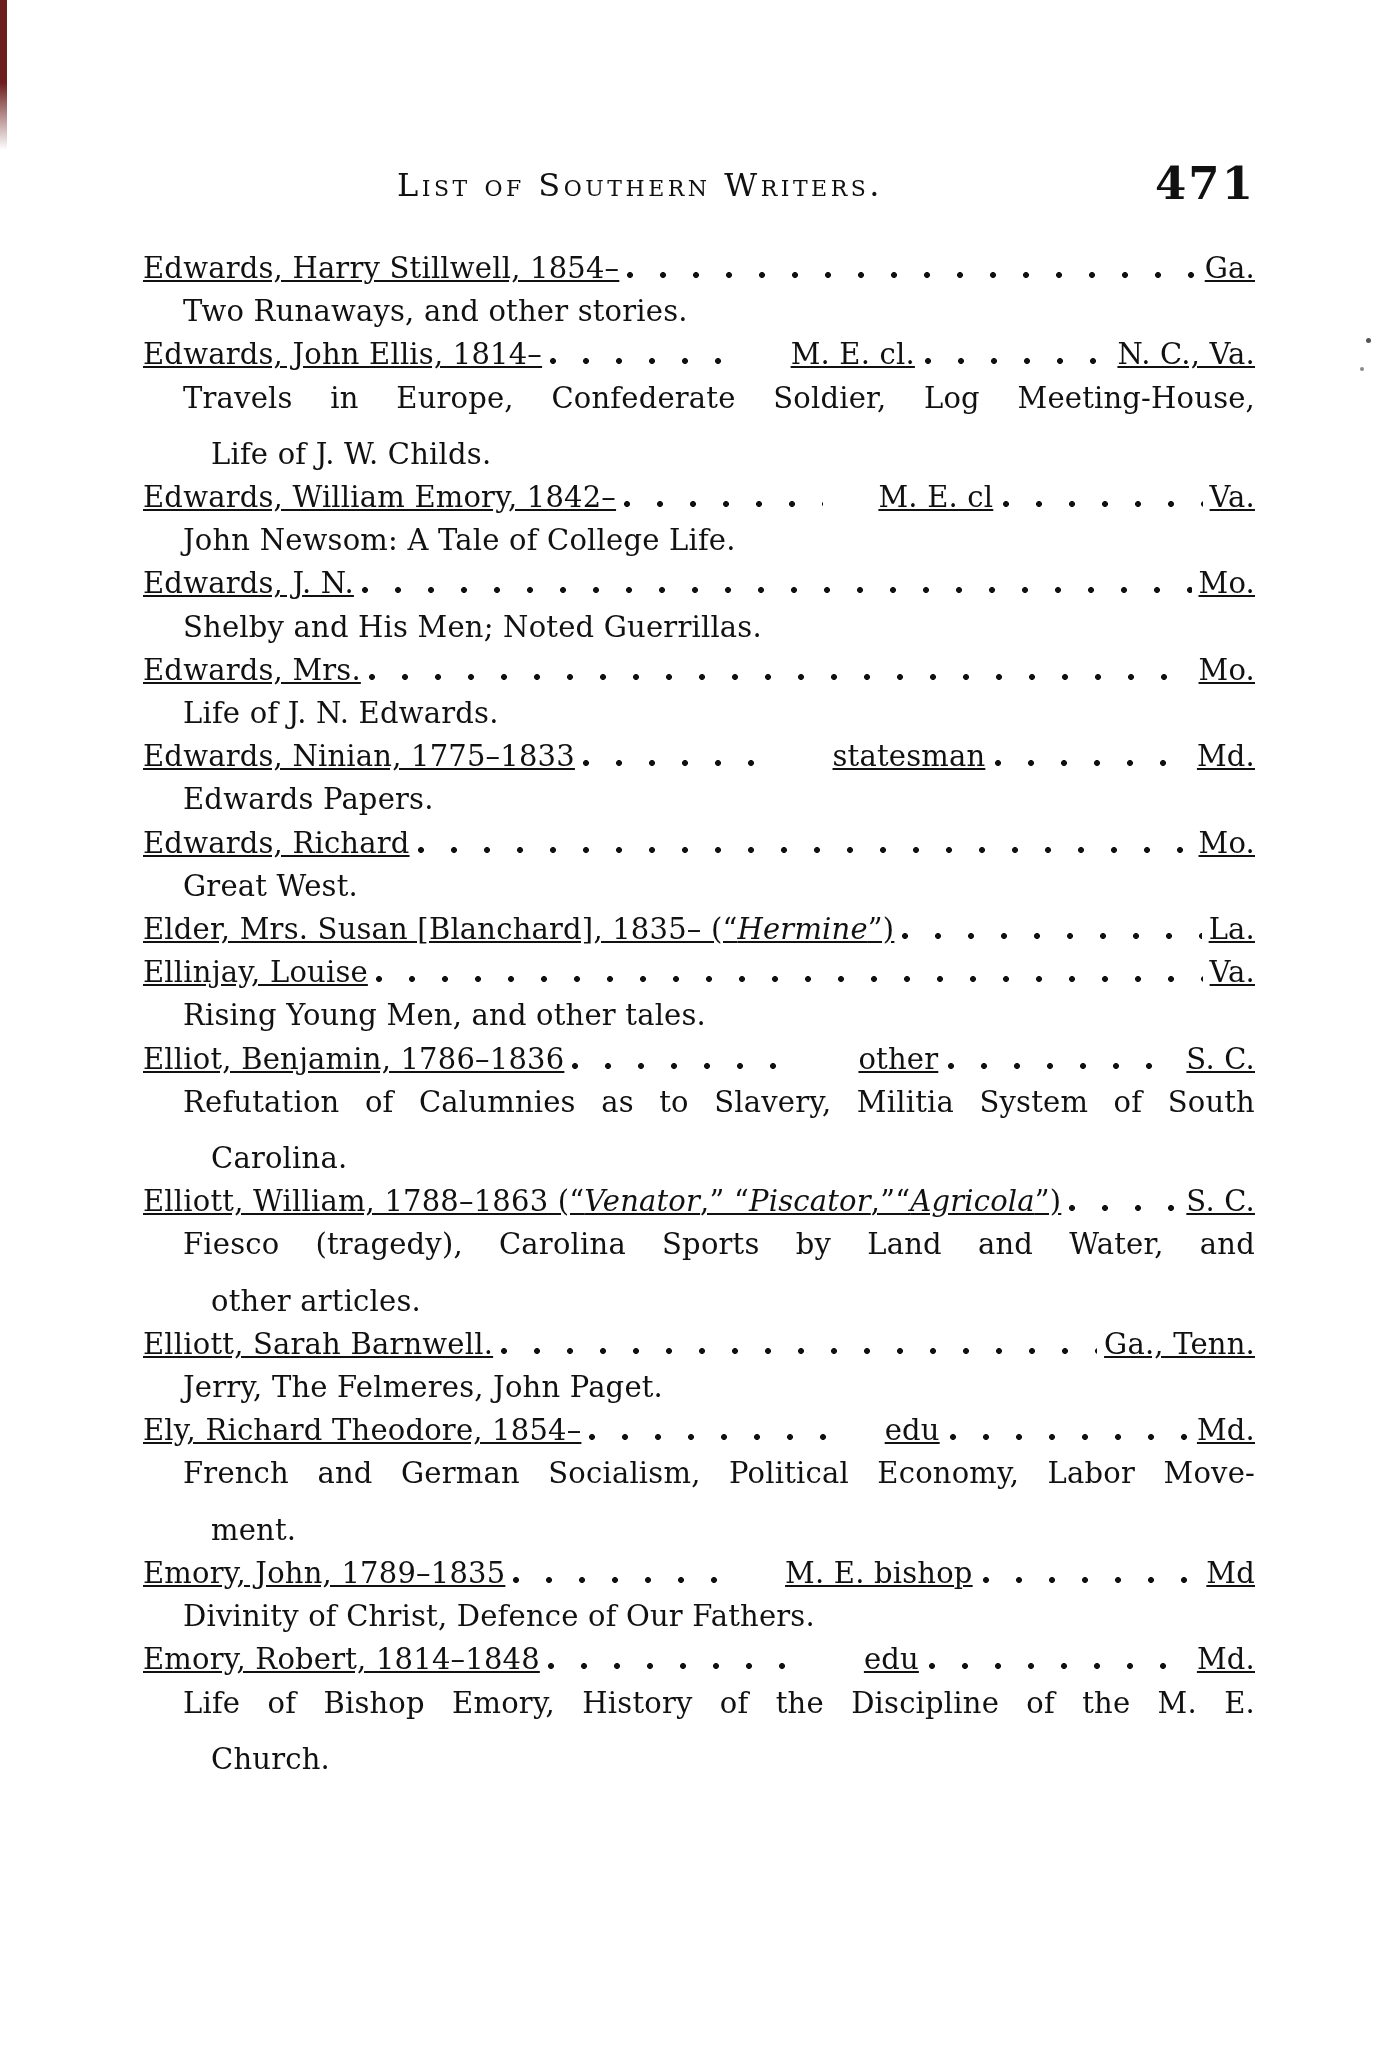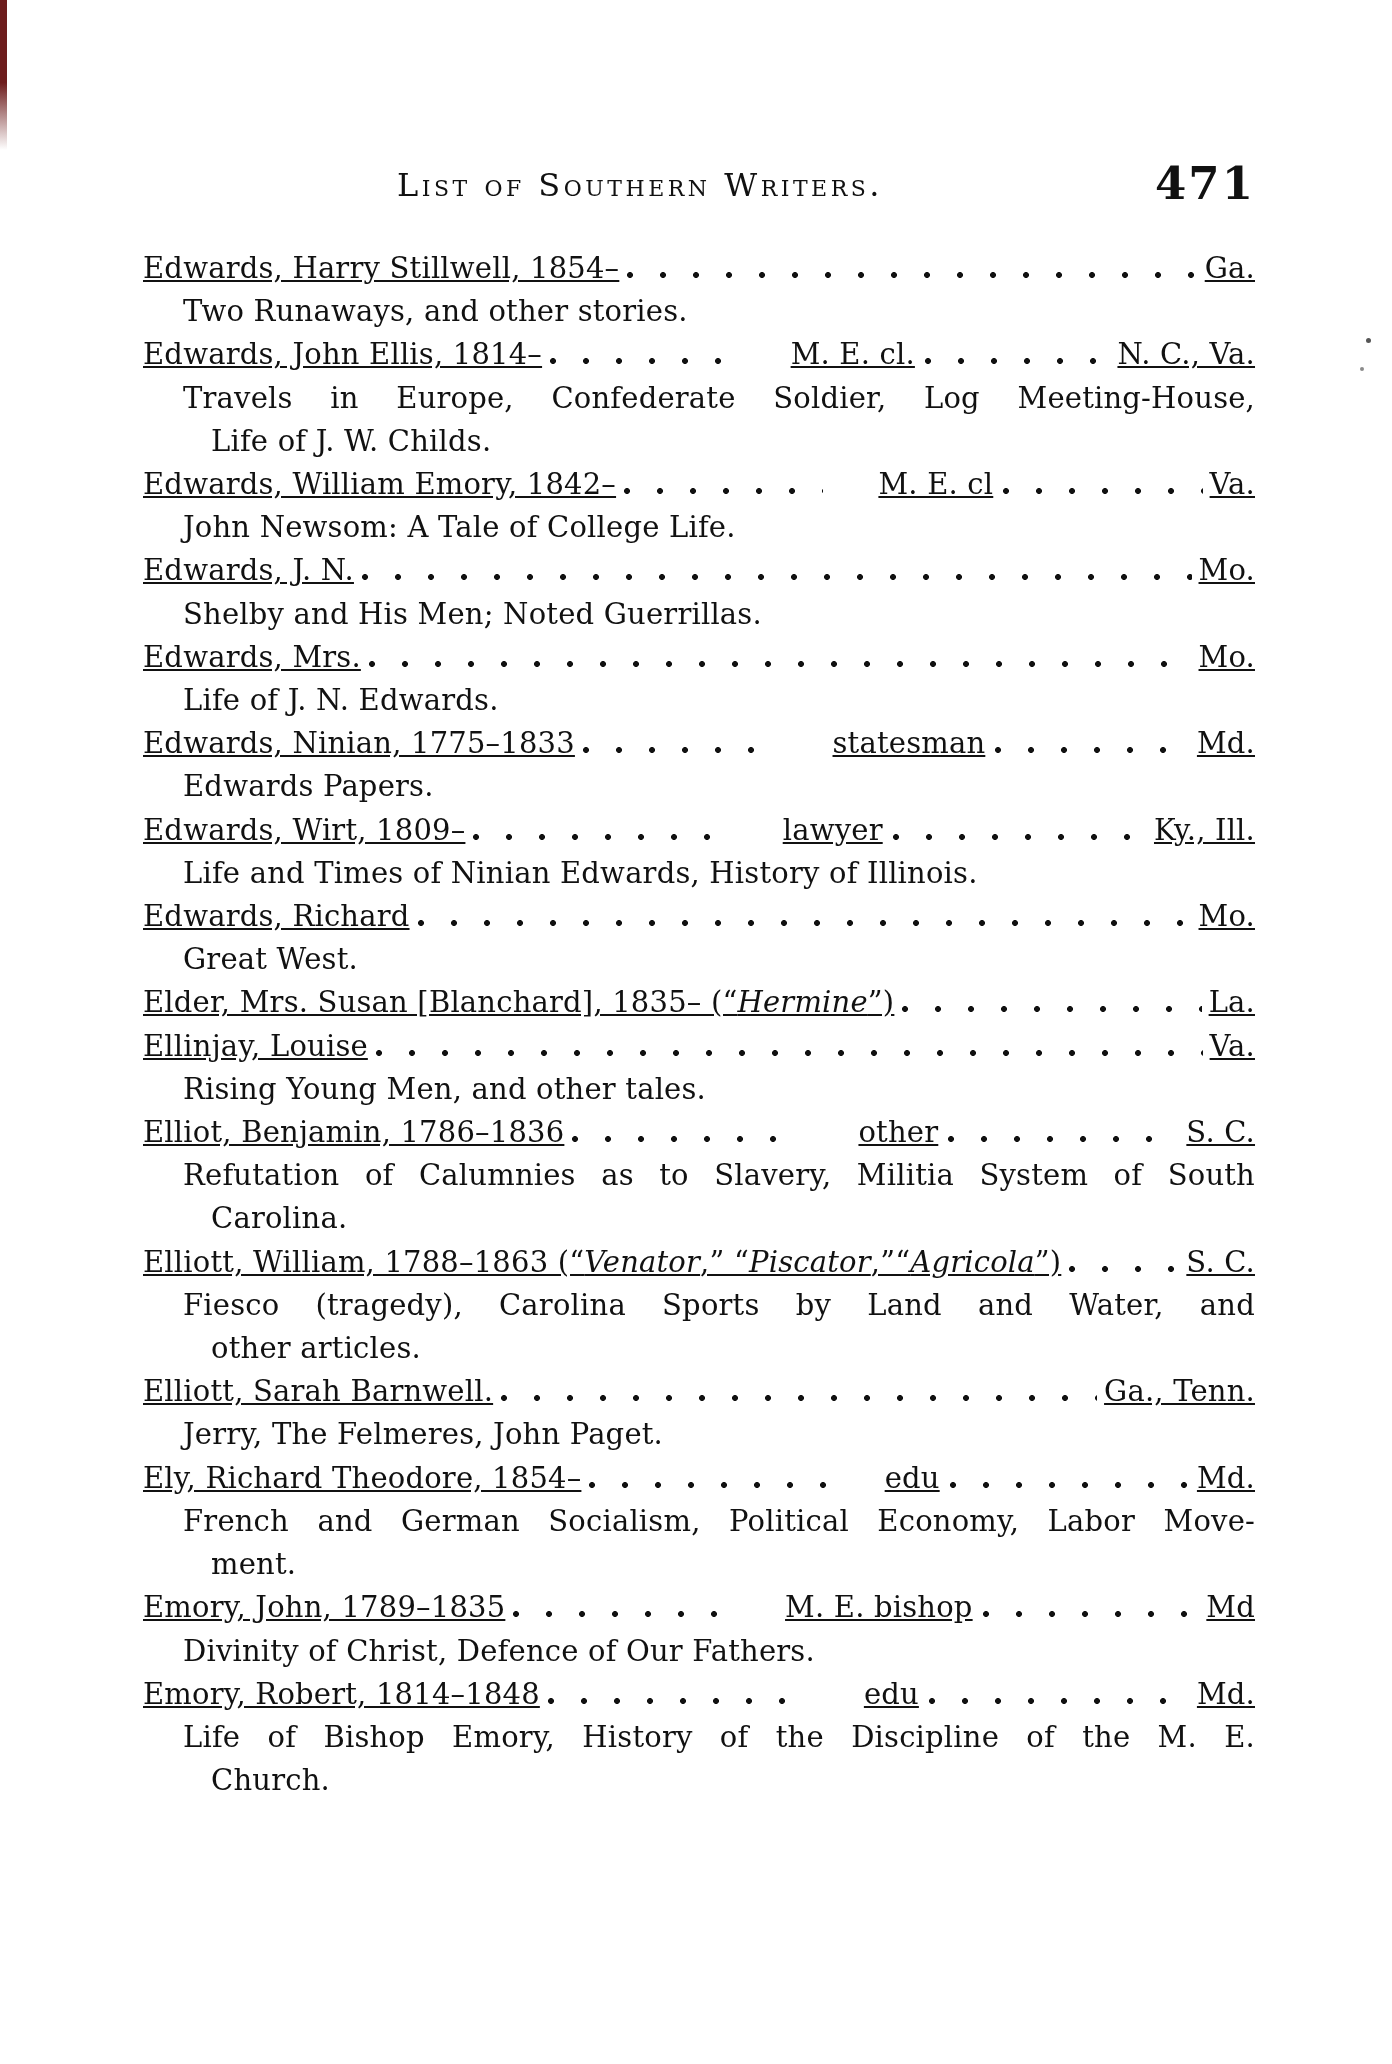--- a/index.html
+++ b/index.html
@@ -44,21 +44,21 @@
   .nm,.mid,.place{white-space:nowrap;}
   .mid{padding:0 2px;margin-left:46px;}
   .it{font-style:italic;}
   .leader{
     flex:1 1 auto;min-width:16px;height:9px;margin:0 7px;
     background-image:radial-gradient(circle at 4px 6px,var(--ink) 2.6px,rgba(0,0,0,0) 3.3px);
     background-size:33px 9px;background-repeat:repeat-x;background-position:left bottom;
   }
   .work{text-align:left;}
   .ind1{padding-left:40px;}
-  .ind2{padding-left:68px;}
+  .ind2{padding-left:68px;margin-top:13px;}
   .just{text-align:justify;text-align-last:justify;}
 </style>
 </head>
 <body>
 
 <div class="page">
   <div class="edge-mark"></div>
   <div class="speck speck1"></div>
   <div class="speck speck2"></div>
 
@@ -118,30 +118,20 @@
           <span class="nm"><span>Edwards, Ninian, 1775–1833</span></span>
           <span class="leader"></span>
           <span class="mid">statesman</span>
           <span class="leader"></span>
           <span class="place">Md.</span>
         </div>
         <div class="work ind1">Edwards Papers.</div>
       </div>
       <div class="entry">
         <div class="entry-line">
-          <span class="nm"><span>Edwards, Wirt, 1809–</span></span>
-          <span class="leader"></span>
-          <span class="mid">lawyer</span>
-          <span class="leader"></span>
-          <span class="place">Ky., Ill.</span>
-        </div>
-        <div class="work ind1">Life and Times of Ninian Edwards, History of Illinois.</div>
-      </div>
-      <div class="entry">
-        <div class="entry-line">
           <span class="nm"><span>Edwards, Richard</span></span>
           <span class="leader"></span>
           <span class="place">Mo.</span>
         </div>
         <div class="work ind1">Great West.</div>
       </div>
       <div class="entry">
         <div class="entry-line">
           <span class="nm"><span>Elder, Mrs. Susan [Blanchard], 1835– (“</span><span class="it">Hermine</span><span>”)</span></span>
           <span class="leader"></span>

